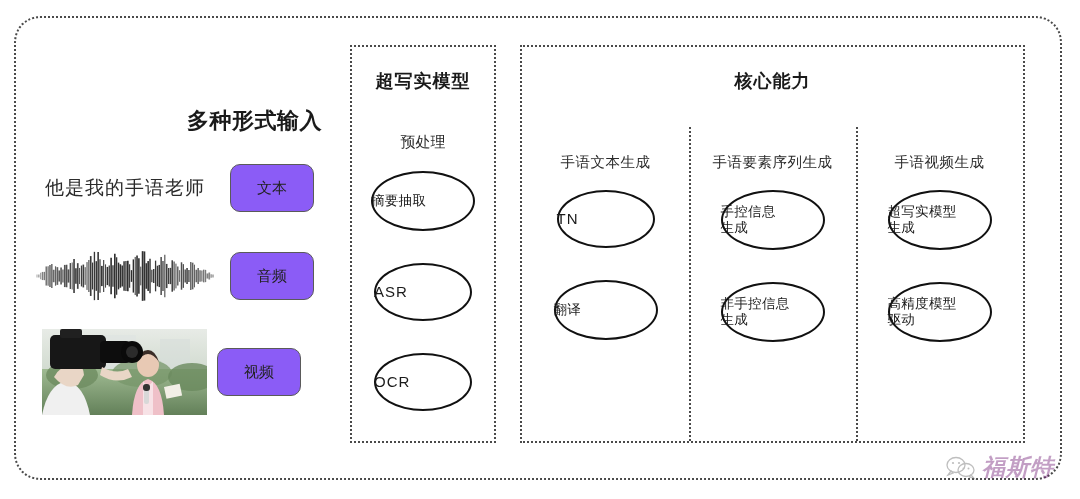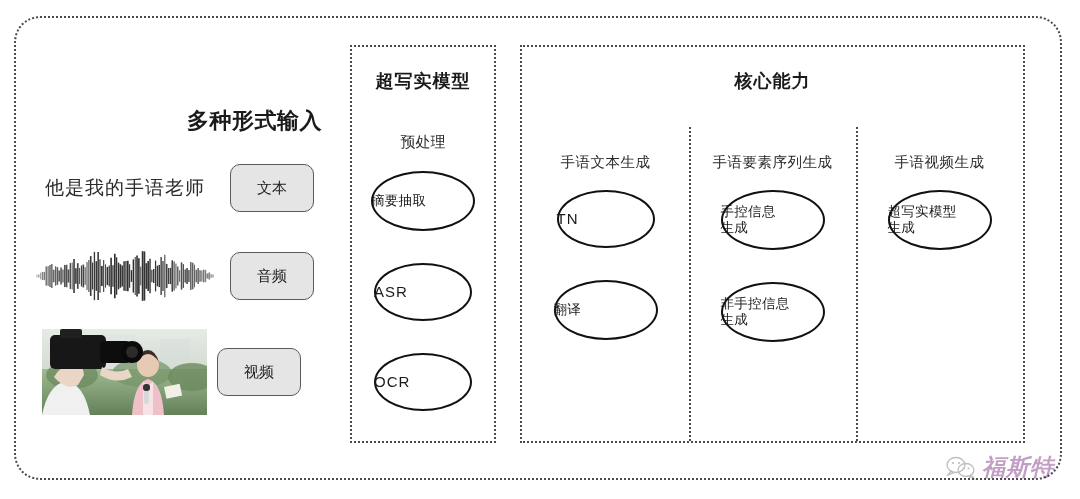--- a/index.html
+++ b/index.html
@@ -63,21 +63,21 @@
     display: flex;
     align-items: center;
     justify-content: center;
   }
   .input-chip {
     width: 84px;
     height: 48px;
     box-sizing: border-box;
     border: 1.6px solid #5a5a5a;
     border-radius: 10px;
-    background: #e5e5e5;
+    background: #8b5cf6;
     display: flex;
     align-items: center;
     justify-content: center;
     font-size: 15px;
     color: #222;
     margin-left: 10px;
     flex: none;
   }
 
   #sentence-text {
@@ -458,20 +458,24 @@
           </div>
         </div>
       </div>
       <div class="core-col">
         <div class="col-label">手语视频生成</div>
         <div class="col-nodes">
           <div class="node wide">
             <div class="node-ellipse"></div>
             <div class="node-label"><span>超写实模型</span><span>生成</span></div>
           </div>
+          <div class="node wide">
+            <div class="node-ellipse"></div>
+            <div class="node-label"><span>高精度模型</span><span>驱动</span></div>
+          </div>
         </div>
       </div>
     </div>
 </div>
 
 <div id="watermark">
   <svg width="30" height="24" viewBox="0 0 30 24">
     <ellipse cx="10" cy="9" rx="9" ry="7.5" fill="none" stroke="#666" stroke-width="1.3"></ellipse>
     <path d="M5 15 l-3 4 l5 -2 z" fill="none" stroke="#666" stroke-width="1.3"></path>
     <circle cx="7" cy="7" r="1.1" fill="#666"></circle>

